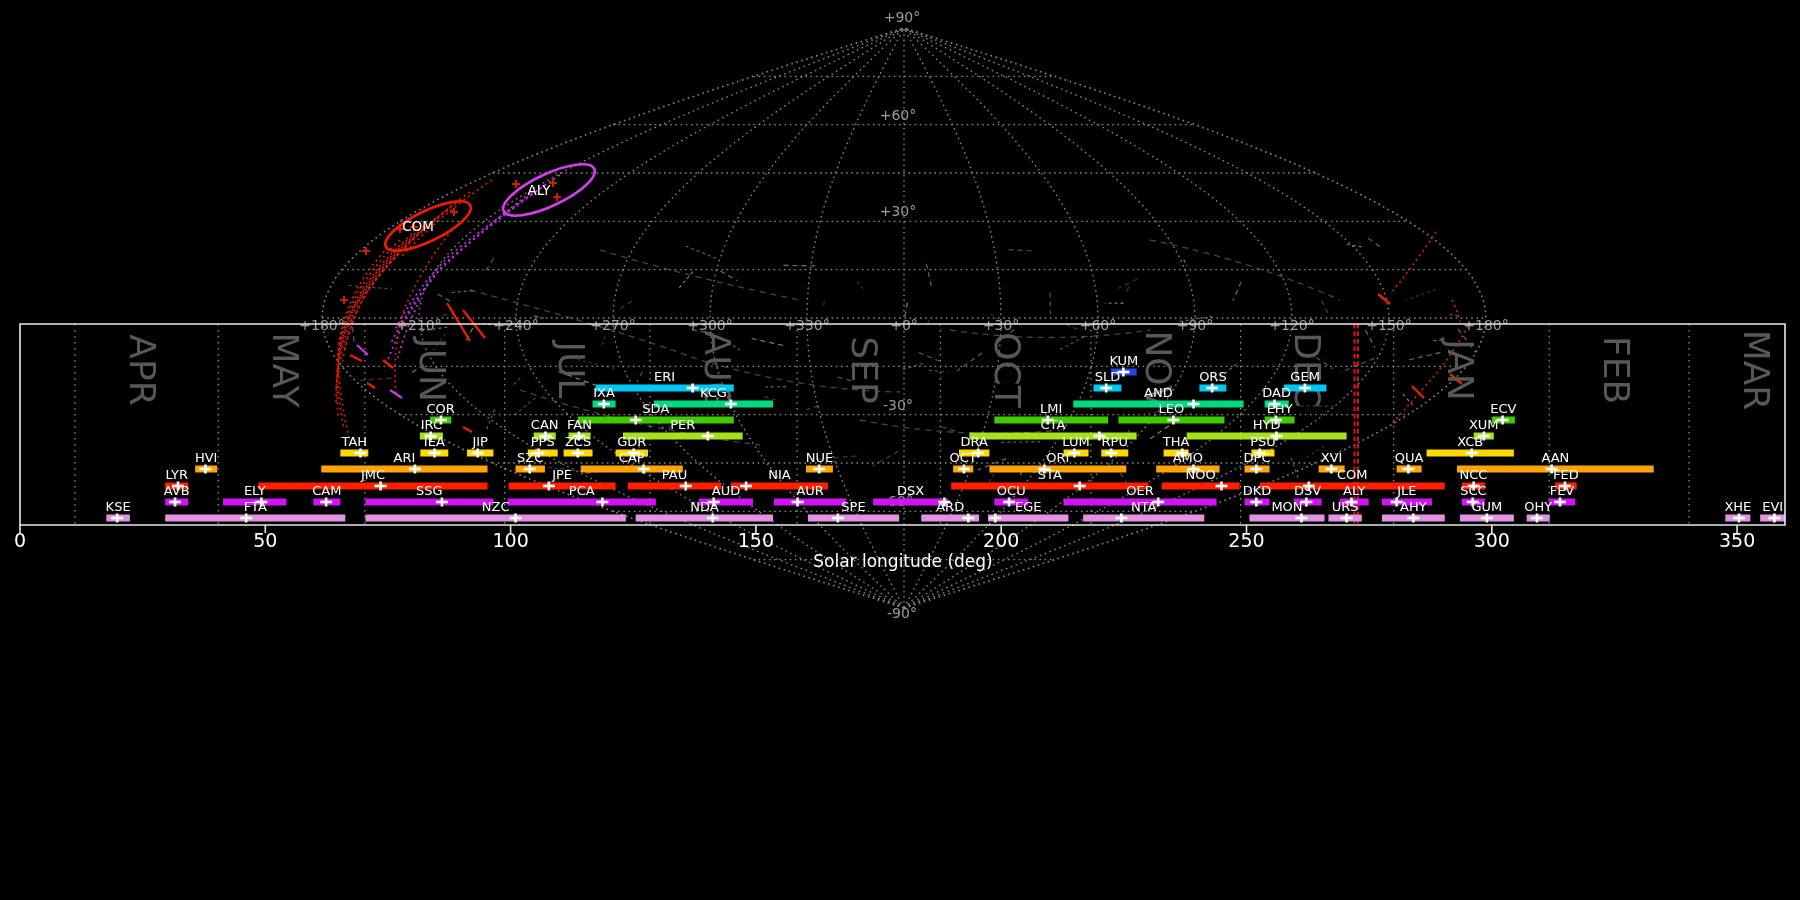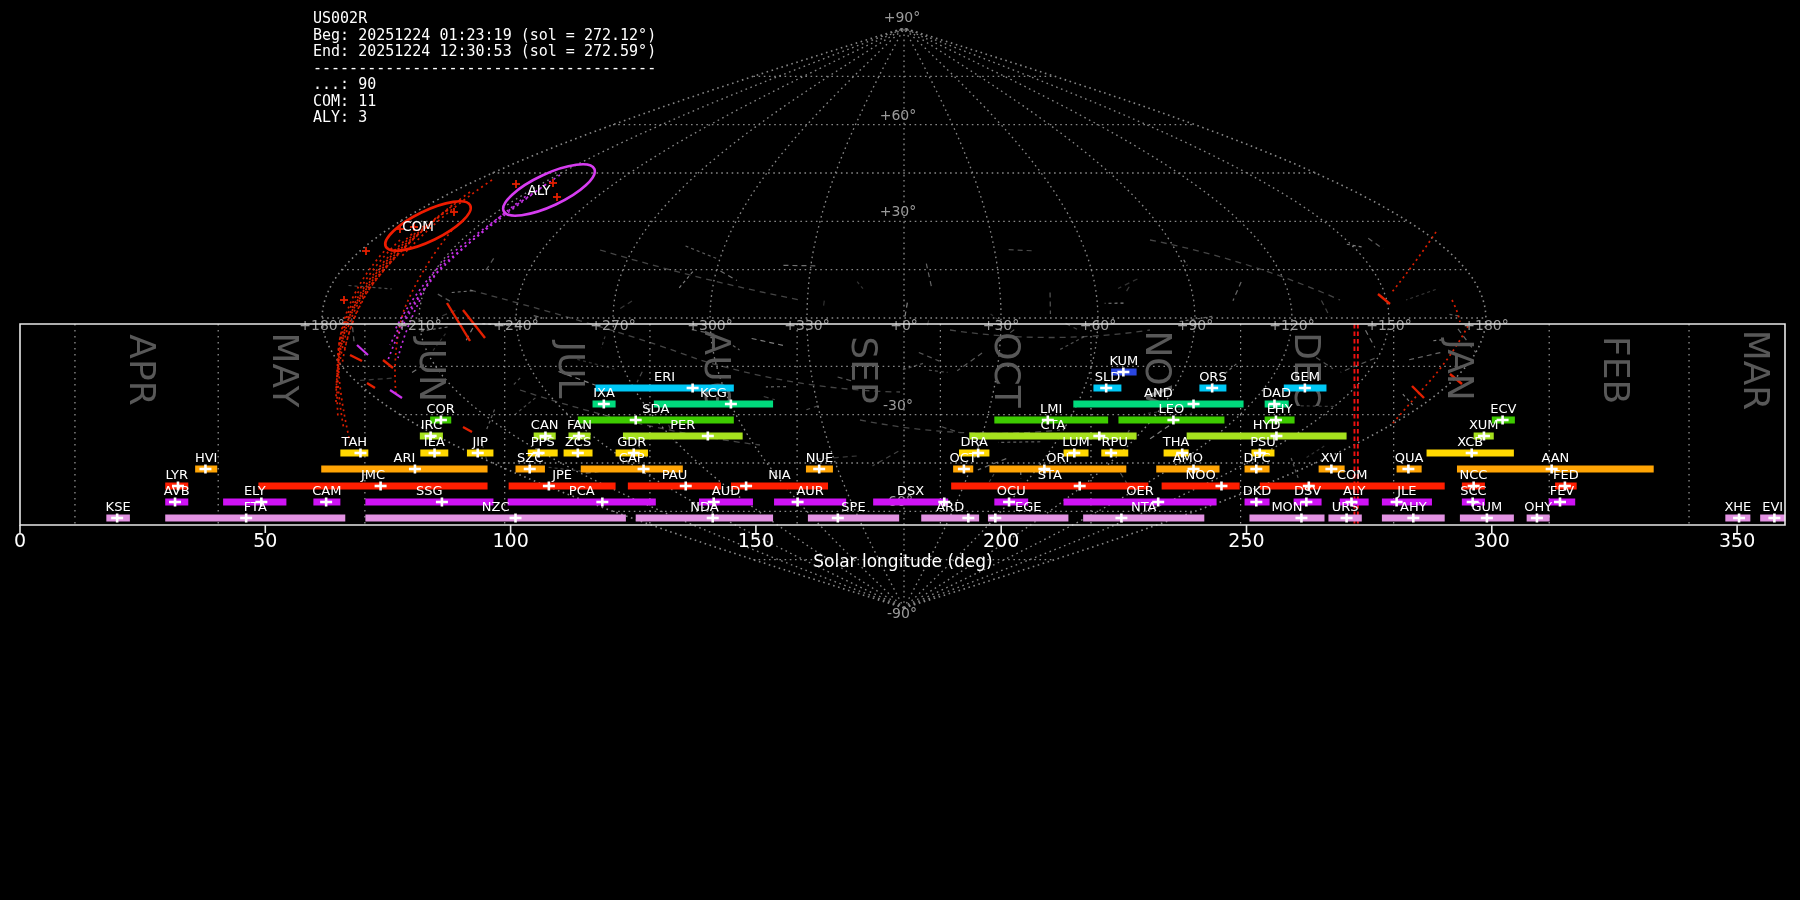--- a/index.html
+++ b/index.html
@@ -7,27 +7,20 @@
          font-family:"DejaVu Sans",sans-serif;}
   #hdr{position:absolute;left:313px;top:10px;color:#fff;font-family:"DejaVu Sans Mono",monospace;
        font-size:15px;line-height:16.5px;margin:0;z-index:5;}
   svg{position:absolute;left:0;top:0;}
   text{font-family:"DejaVu Sans",sans-serif;}
 </style>
 </head>
 <body>
 
 <div id="stage">
-  <pre id="hdr">US002R
-Beg: 20251224 01:23:19 (sol = 272.12°)
-End: 20251224 12:30:53 (sol = 272.59°)
---------------------------------------
-...: 90
-COM: 11
-ALY: 3</pre>
   <svg id="skymap" width="1800" height="630" viewBox="0 0 1800 630">
       <g stroke="#8f8f8f" stroke-width="1.35" fill="none" stroke-dasharray="1.6 3.6" opacity="0.95">
         <line x1="753.3673157503329" y1="559.6666666666667" x2="1054.6326842496671" y2="559.6666666666667"></line>
         <line x1="613" y1="511.3333333333333" x2="1195" y2="511.3333333333333"></line>
         <line x1="492.4638533494293" y1="463" x2="1315.5361466505706" y2="463"></line>
         <line x1="399.9732149974567" y1="414.66666666666663" x2="1408.0267850025434" y2="414.66666666666663"></line>
         <line x1="341.8311690997623" y1="366.3333333333333" x2="1466.1688309002377" y2="366.3333333333333"></line>
         <line x1="322" y1="318" x2="1486" y2="318"></line>
         <line x1="341.8311690997623" y1="269.6666666666667" x2="1466.1688309002377" y2="269.6666666666667"></line>
         <line x1="399.9732149974567" y1="221.33333333333334" x2="1408.0267850025434" y2="221.33333333333334"></line>

